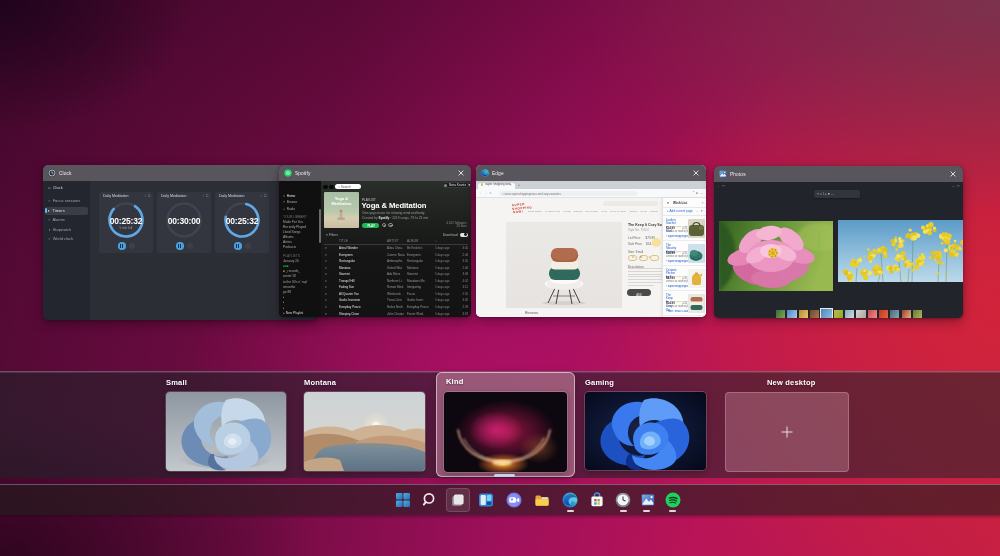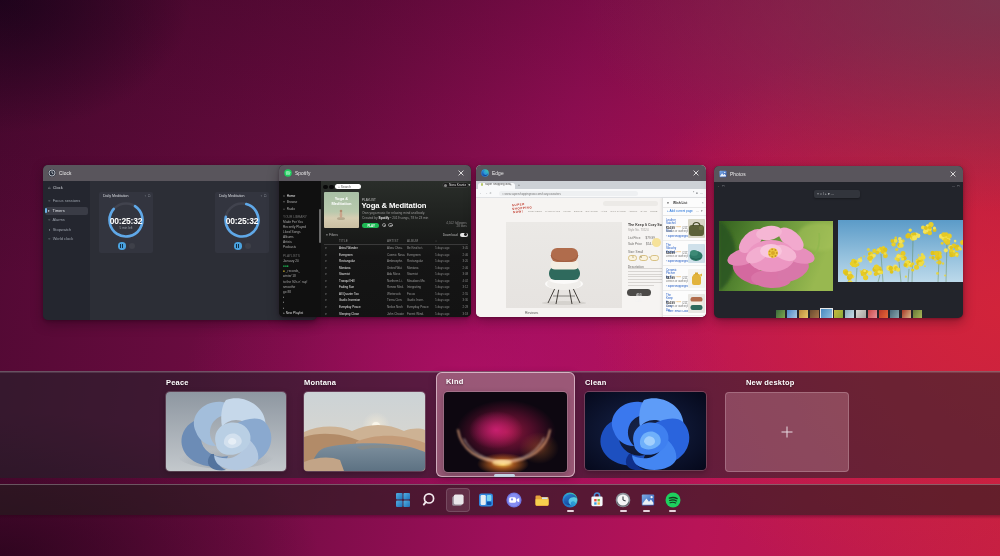--- a/index.html
+++ b/index.html
@@ -136,20 +136,32 @@
 
       <div class="timercard" style="left:56px;">
           <div class="tc-h">Daily Meditation</div>
           <div class="tc-ic">↑&nbsp;&nbsp;□</div>
         <svg class="tc-ring" width="40" height="40" viewBox="0 0 40 40">
           <circle cx="20" cy="20" r="16.5" fill="none" stroke="#41434e" stroke-width="2.6"></circle>
           <circle cx="20" cy="20" r="16.5" fill="none" stroke="#5fa8e8" stroke-width="2.6" stroke-linecap="round" stroke-dasharray="80 104" transform="rotate(-57 20 20)"></circle>
         </svg>
         <div class="tc-time">00:25:32</div>
           <div class="tc-sub">5 min left</div>
+        <div class="tc-play">
+            <span></span>
+          </div>
+          <div class="tc-reset"></div>
+      </div>
+      <div class="timercard" style="left:114px;">
+          <div class="tc-h">Daily Meditation</div>
+          <div class="tc-ic">↑&nbsp;&nbsp;□</div>
+        <svg class="tc-ring" width="40" height="40" viewBox="0 0 40 40">
+          <circle cx="20" cy="20" r="16.5" fill="none" stroke="#41434e" stroke-width="2.6"></circle>
+        </svg>
+        <div class="tc-time">00:30:00</div>
         <div class="tc-play">
             <span></span>
           </div>
           <div class="tc-reset"></div>
       </div>
       <div class="timercard" style="left:172px;">
           <div class="tc-h">Daily Meditation</div>
           <div class="tc-ic">↑&nbsp;&nbsp;□</div>
         <svg class="tc-ring" width="40" height="40" viewBox="0 0 40 40">
           <circle cx="20" cy="20" r="16.5" fill="none" stroke="#41434e" stroke-width="2.6"></circle>
@@ -920,21 +932,21 @@
           <div class="abs" style="left:80.3px; top:0; width:9.3px; height:8px; background:linear-gradient(120deg,#d8d5d0,#a8a5a0);"></div>
           <div class="abs" style="left:91.6px; top:0; width:9.3px; height:8px; background:linear-gradient(120deg,#c84848,#e89098);"></div>
           <div class="abs" style="left:102.89999999999999px; top:0; width:9.3px; height:8px; background:linear-gradient(120deg,#b83828,#e86838);"></div>
           <div class="abs" style="left:114.19999999999999px; top:0; width:9.3px; height:8px; background:linear-gradient(120deg,#486878,#88a8b0);"></div>
           <div class="abs" style="left:125.49999999999999px; top:0; width:9.3px; height:8px; background:linear-gradient(120deg,#a83828,#d8b888);"></div>
           <div class="abs" style="left:136.79999999999998px; top:0; width:9.3px; height:8px; background:linear-gradient(120deg,#687838,#a8b858);"></div>
         </div>
     </div>
   </div>
 
-  <div class="dlabel" style="left:166px; top:378px;">Peace</div>
+  <div class="dlabel" style="left:166px; top:378px;">Small</div>
   <div class="dthumb" id="th-work" style="left:166px; top:392px; width:120px; height:79px;">
     <svg width="120" height="79" viewBox="0 0 120 79">
       <defs>
         <linearGradient id="wbg" x1="0" y1="0" x2="0" y2="1">
             <stop offset="0" stop-color="#8e97a1"></stop>
             <stop offset="1" stop-color="#c3c8cc"></stop>
           </linearGradient>
         <radialGradient id="wsh" cx=".5" cy=".78" r=".55">
             <stop offset="0" stop-color="#7e8791" stop-opacity=".5"></stop>
             <stop offset="1" stop-color="#7e8791" stop-opacity="0"></stop>
@@ -1016,21 +1028,21 @@
       <ellipse cx="52" cy="38" rx="27" ry="19" fill="url(#cgM)"></ellipse>
       <ellipse cx="95" cy="56" rx="20" ry="16" fill="url(#cg3)" opacity=".45"></ellipse>
       <ellipse cx="59" cy="72" rx="26" ry="11" fill="url(#cg2)"></ellipse>
       <path d="M14 38 C17 57 34 70 60 70 C86 70 103 56 106 38" fill="none" stroke="#f8b88a" stroke-width="1.4" stroke-linecap="round" filter="url(#cblur)"></path>
       <path d="M20 47 C27 61 42 69 60 69 C80 69 94 59 100 46" fill="none" stroke="#ffeede" stroke-width=".9" stroke-linecap="round" filter="url(#cblur)" opacity=".95"></path>
       <ellipse cx="58" cy="70.5" rx="10" ry="2.8" fill="#ffe3a0" opacity=".75" filter="url(#cblur)"></ellipse>
     </svg>
   </div>
   <div id="chillpill"></div>
 
-  <div class="dlabel" style="left:585px; top:378px;">Clean</div>
+  <div class="dlabel" style="left:585px; top:378px;">Gaming</div>
   <div class="dthumb" id="th-gaming" style="left:585px; top:392px; width:121px; height:78px;">
     <svg width="121" height="78" viewBox="0 0 121 78">
       <defs>
         <radialGradient id="gbg" cx=".48" cy=".5" r=".72">
             <stop offset="0" stop-color="#17244a"></stop>
             <stop offset="1" stop-color="#05081a"></stop>
           </radialGradient>
       </defs>
       <rect width="121" height="78" fill="url(#gbg)"></rect>
       <path d="M56 73 C29 77 12 61 16 44 C20 30 33 24 43 28 C33 38 31 49 39 57 C45 63 52 65 60 63 Z" fill="#1d50c0"></path>
@@ -1038,21 +1050,21 @@
       <path d="M59 8 C75 2 95 12 98 28 C100 38 95 46 88 49 C89 38 81 28 69 28 C63 28 58 31 55 35 C53 24 55 13 59 8 Z" fill="#5e9cf8"></path>
       <path d="M98 30 C109 42 105 60 91 68 C83 72 73 72 67 67 C79 64 85 54 82 44 C80 37 74 33 68 32 C79 26 92 24 98 30 Z" fill="#2a64dd"></path>
       <path d="M91 68 C87 76 73 80 61 77 C51 74 45 69 44 62 C55 68 67 68 74 60 C78 55 78 48 75 43 C85 48 93 58 91 68 Z" fill="#4486f2"></path>
       <path d="M44 62 C35 74 47 80 59 78 C51 74 47 69 47 62 Z" fill="#0f2f8a"></path>
       <path d="M49 52 C45 38 57 28 71 31 C81 34 85 42 83 50 C79 60 67 65 57 62 C52 60 49 56 49 52 Z" fill="#3f80f0"></path>
       <path d="M55 52 C54 44 61 38 69 40 C75 42 77 48 75 52 C71 58 61 59 56 55 Z" fill="#6fb0fa"></path>
       <path d="M59 50 C59 46 63 43 67 45 C70 46 71 50 69 52 C66 55 61 54 59 50 Z" fill="#a3d0fd"></path>
     </svg>
   </div>
 
-  <div class="dlabel" style="left:746px; top:378px;">New desktop</div>
+  <div class="dlabel" style="left:767px; top:378px;">New desktop</div>
   <div id="newdesk">
       <div class="plus"></div>
     </div>
 
   <div id="tv-hl"></div>
   <div id="tkicons">
 
     <svg class="tk" style="left:395px" width="16" height="16" viewBox="0 0 16 16">
       <defs>
           <linearGradient id="wg" x1="0" y1="0" x2="1" y2="1">

